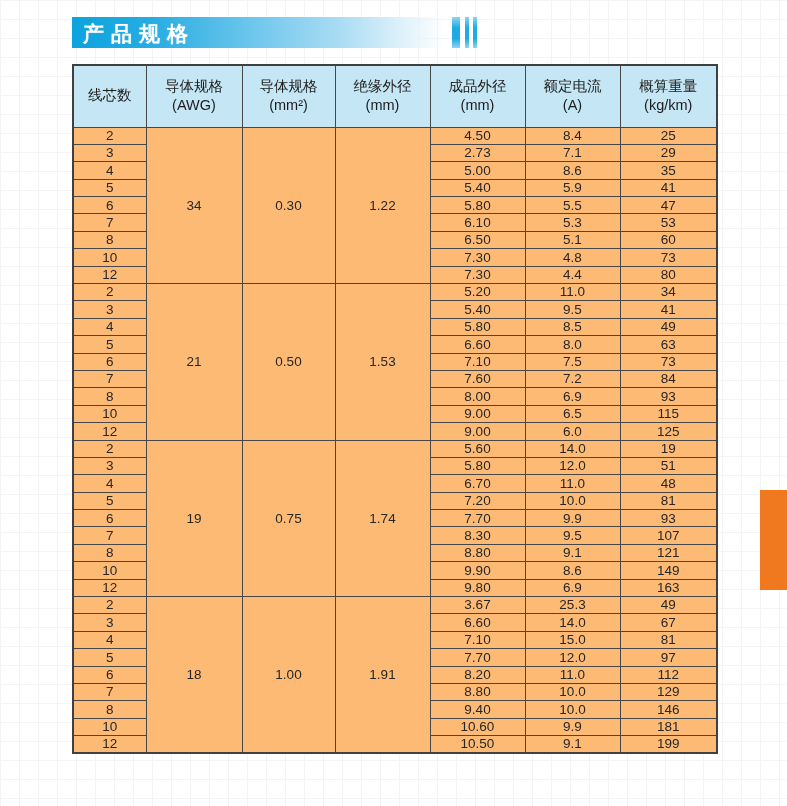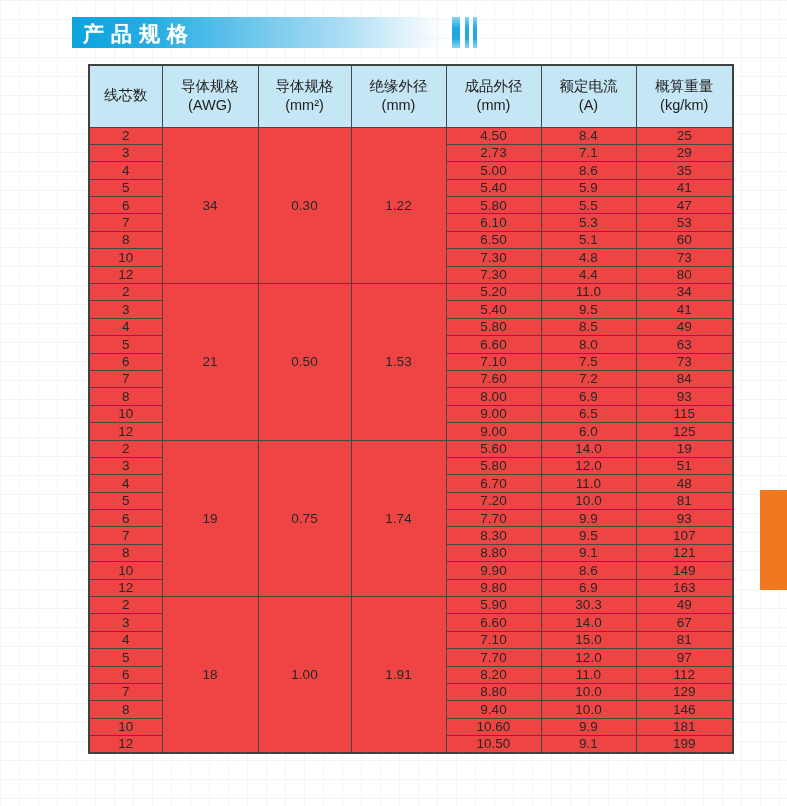--- a/index.html
+++ b/index.html
@@ -49,22 +49,21 @@
   .bar.b2 { width: 4px; margin-right: 4px; }
   .bar.b3 { width: 4px; }
 
   
   table.spec {
     position: absolute;
     left: 72px; top: 64px;
     width: 644px;
     border-collapse: collapse;
     table-layout: fixed;
-    background: #ef4444;
-    margin-left: 16px;
+    background: #fdba74;
   }
   table.spec th, table.spec td {
     border: 1px solid #474747;
     text-align: center;
     vertical-align: middle;
   }
   table.spec { border: 2px solid #404040; }
   table.spec th {
     height: 62px;
     background: #c5e6f4;
@@ -320,22 +319,22 @@
         <td>12</td>
         <td>9.80</td>
         <td>6.9</td>
         <td>163</td>
       </tr>
       <tr>
         <td>2</td>
         <td rowspan="9">18</td>
         <td rowspan="9">1.00</td>
         <td rowspan="9">1.91</td>
-        <td>5.90</td>
-        <td>30.3</td>
+        <td>3.67</td>
+        <td>25.3</td>
         <td>49</td>
       </tr>
       <tr>
         <td>3</td>
         <td>6.60</td>
         <td>14.0</td>
         <td>67</td>
       </tr>
       <tr>
         <td>4</td>

